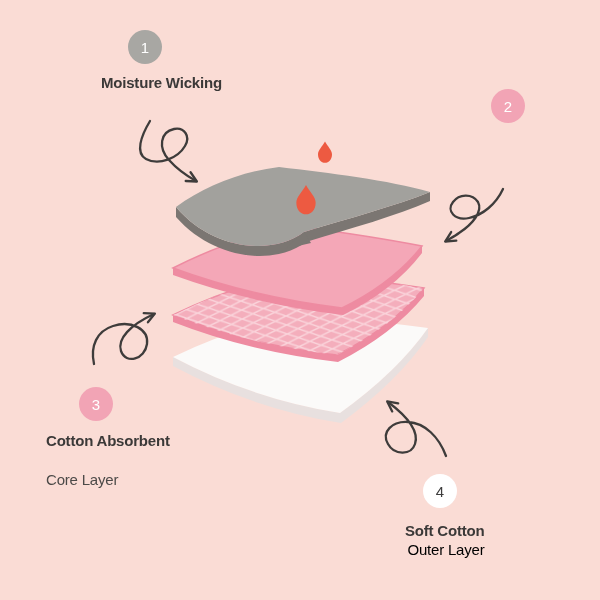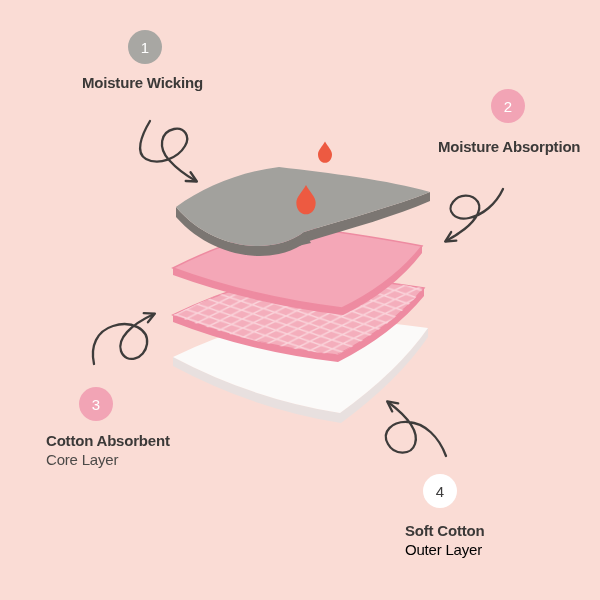--- a/index.html
+++ b/index.html
@@ -8,24 +8,24 @@
   .diagram-svg{position:absolute;left:0;top:0;width:600px;height:600px;}
   .badge{position:absolute;width:34px;height:34px;border-radius:50%;
          display:flex;align-items:center;justify-content:center;
          font-size:15px;line-height:1;}
   .b1{left:128px;top:30px;}
   .b2{left:491px;top:89px;}
   .b3{left:79px;top:387px;}
   .b4{left:423px;top:474px;}
   .label{position:absolute;font-size:15px;line-height:19px;letter-spacing:-0.2px;white-space:nowrap;}
   .label .t{font-weight:bold;}
-  .l1{left:82px;top:73px;}
+  .l1{left:101px;top:73px;}
   .l2{left:438px;top:137px;}
   .l3{left:46px;top:431px;}
-  .l4{left:405px;top:521px;}
+  .l4{left:405px;top:521px;text-align:right;}
 </style>
 </head>
 <body>
 
 <div class="stage" style="background: rgb(250, 220, 213);">
 
   <svg class="diagram-svg" viewBox="0 0 600 600">
     <defs>
       <pattern id="mesh" width="22" height="9" patternUnits="userSpaceOnUse" patternTransform="rotate(-4 300 315)">
         <path d="M0,0 L22,9 M0,9 L22,0" fill="none" stroke-width="1.5" stroke="#fad4db"></path>
@@ -72,24 +72,23 @@
 
   <div class="badge b1" style="background: rgb(168, 167, 163); color: rgb(255, 255, 255);">1</div>
   <div class="badge b2" style="background: rgb(242, 164, 181); color: rgb(255, 255, 255);">2</div>
   <div class="badge b3" style="background: rgb(242, 164, 181); color: rgb(255, 255, 255);">3</div>
   <div class="badge b4" style="background: rgb(255, 255, 255); color: rgb(61, 60, 60);">4</div>
 
   <div class="label l1">
     <div class="t" style="color: rgb(59, 57, 56);">Moisture Wicking</div>
   </div>
   <div class="label l2">
-    <div class="t" style="color: rgb(59, 57, 56);">Moisture Absorption</div>
   </div>
   <div class="label l3">
     <div class="t" style="color: rgb(59, 57, 56);">Cotton Absorbent</div>
-    <div class="s" style="color: rgb(76, 74, 72);">Core Layer</div>
+    <div class="s" style="color: rgb(76, 74, 72); margin-top: 20px;">Core Layer</div>
   </div>
   <div class="label l4">
     <div class="t" style="color: rgb(59, 57, 56);">Soft Cotton</div>
     <div class="s" style="color: #000000;">Outer Layer</div>
   </div>
 
 </div>
 
 </body></html>

